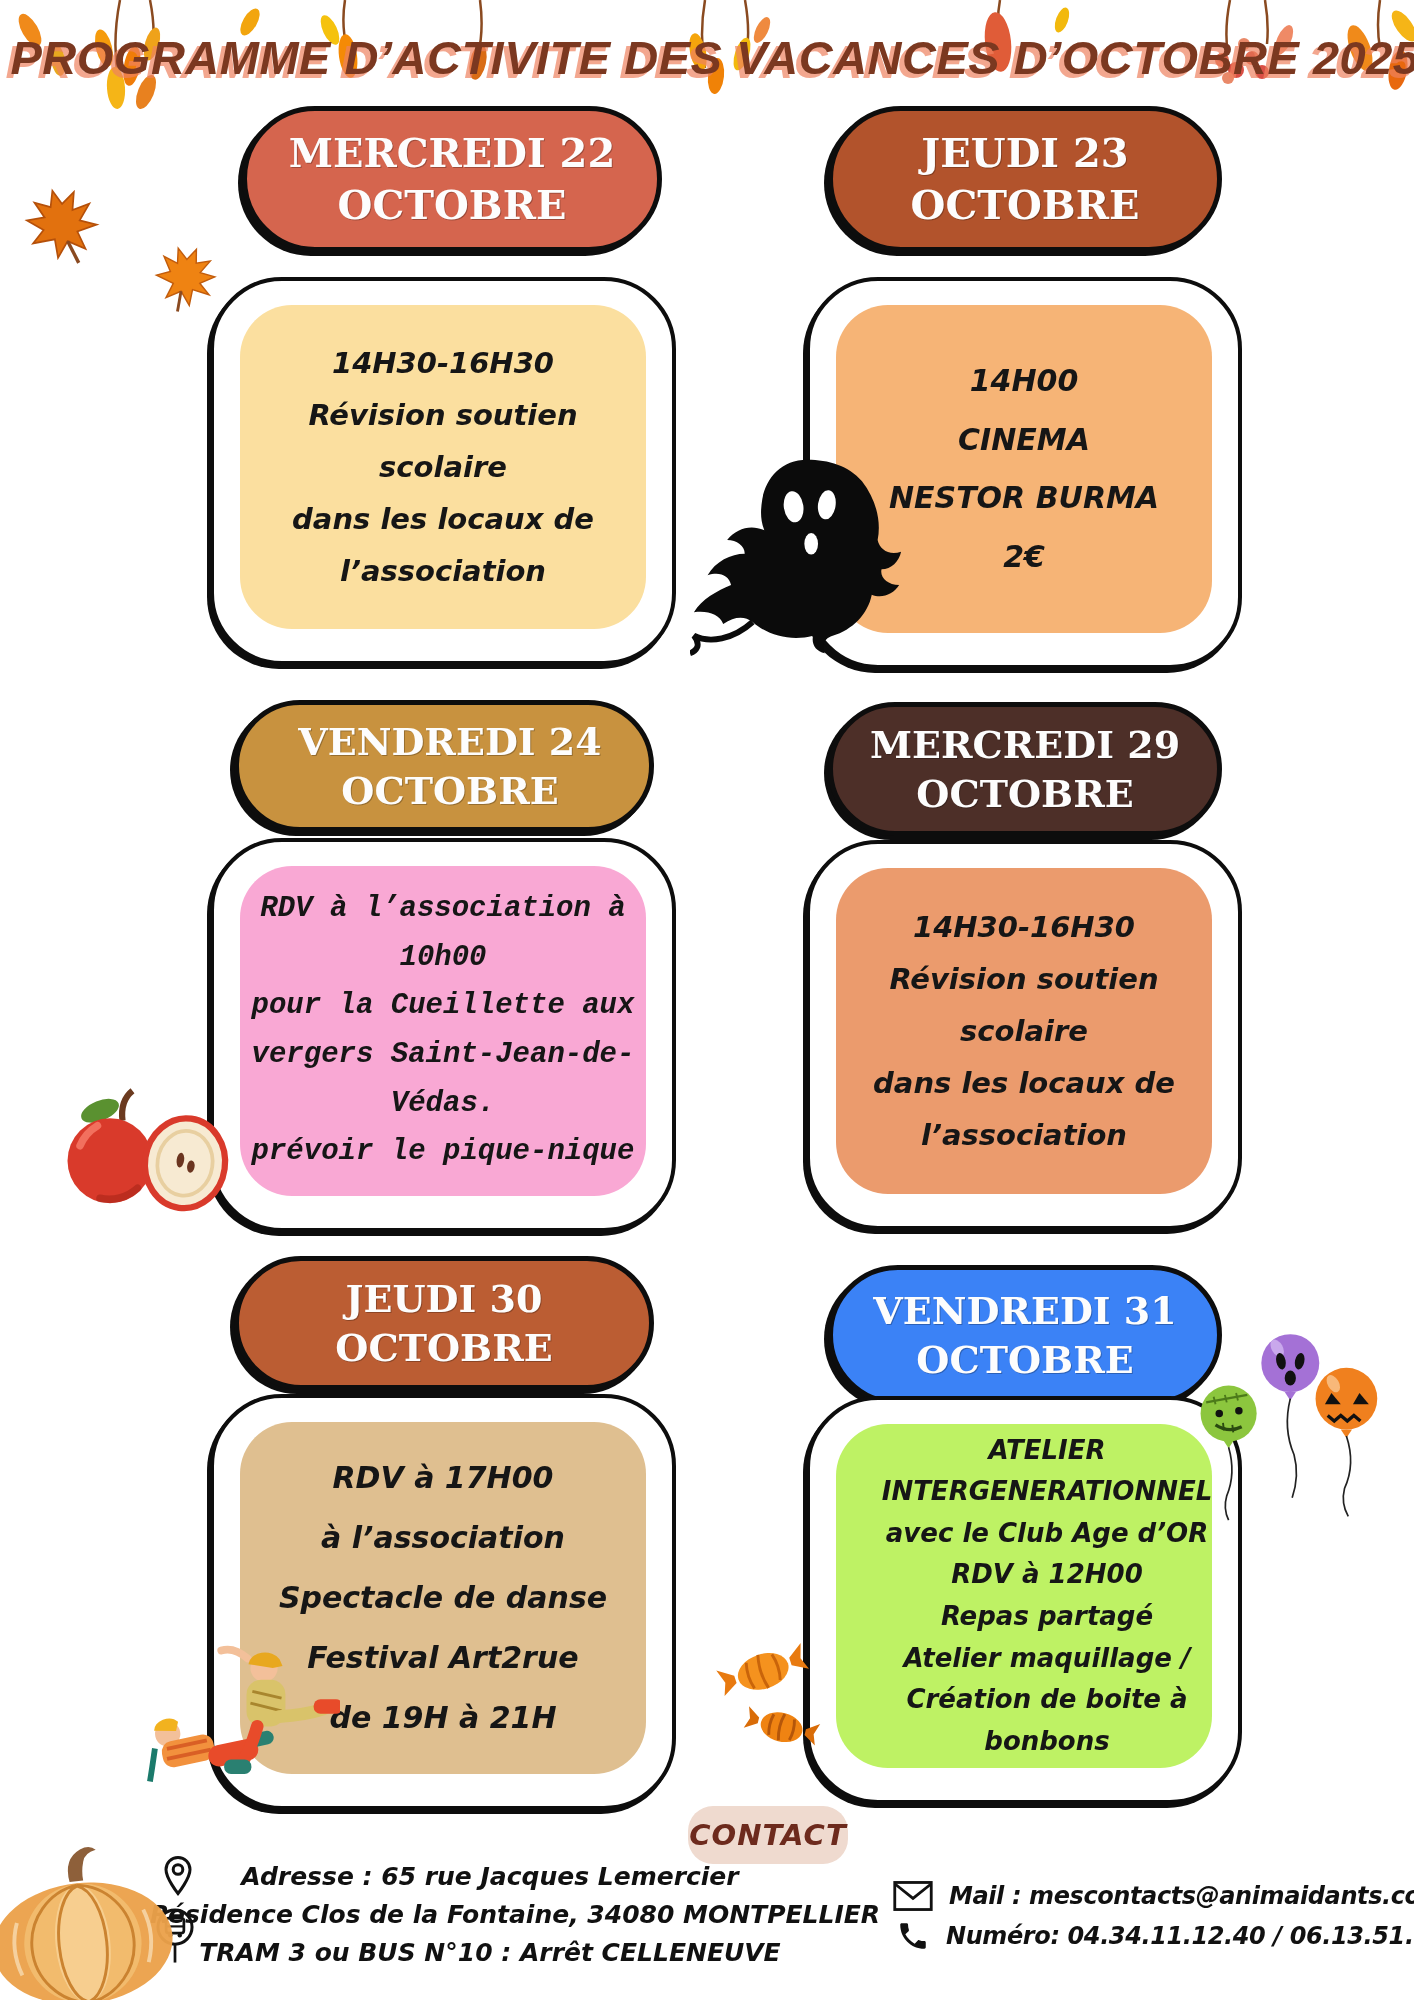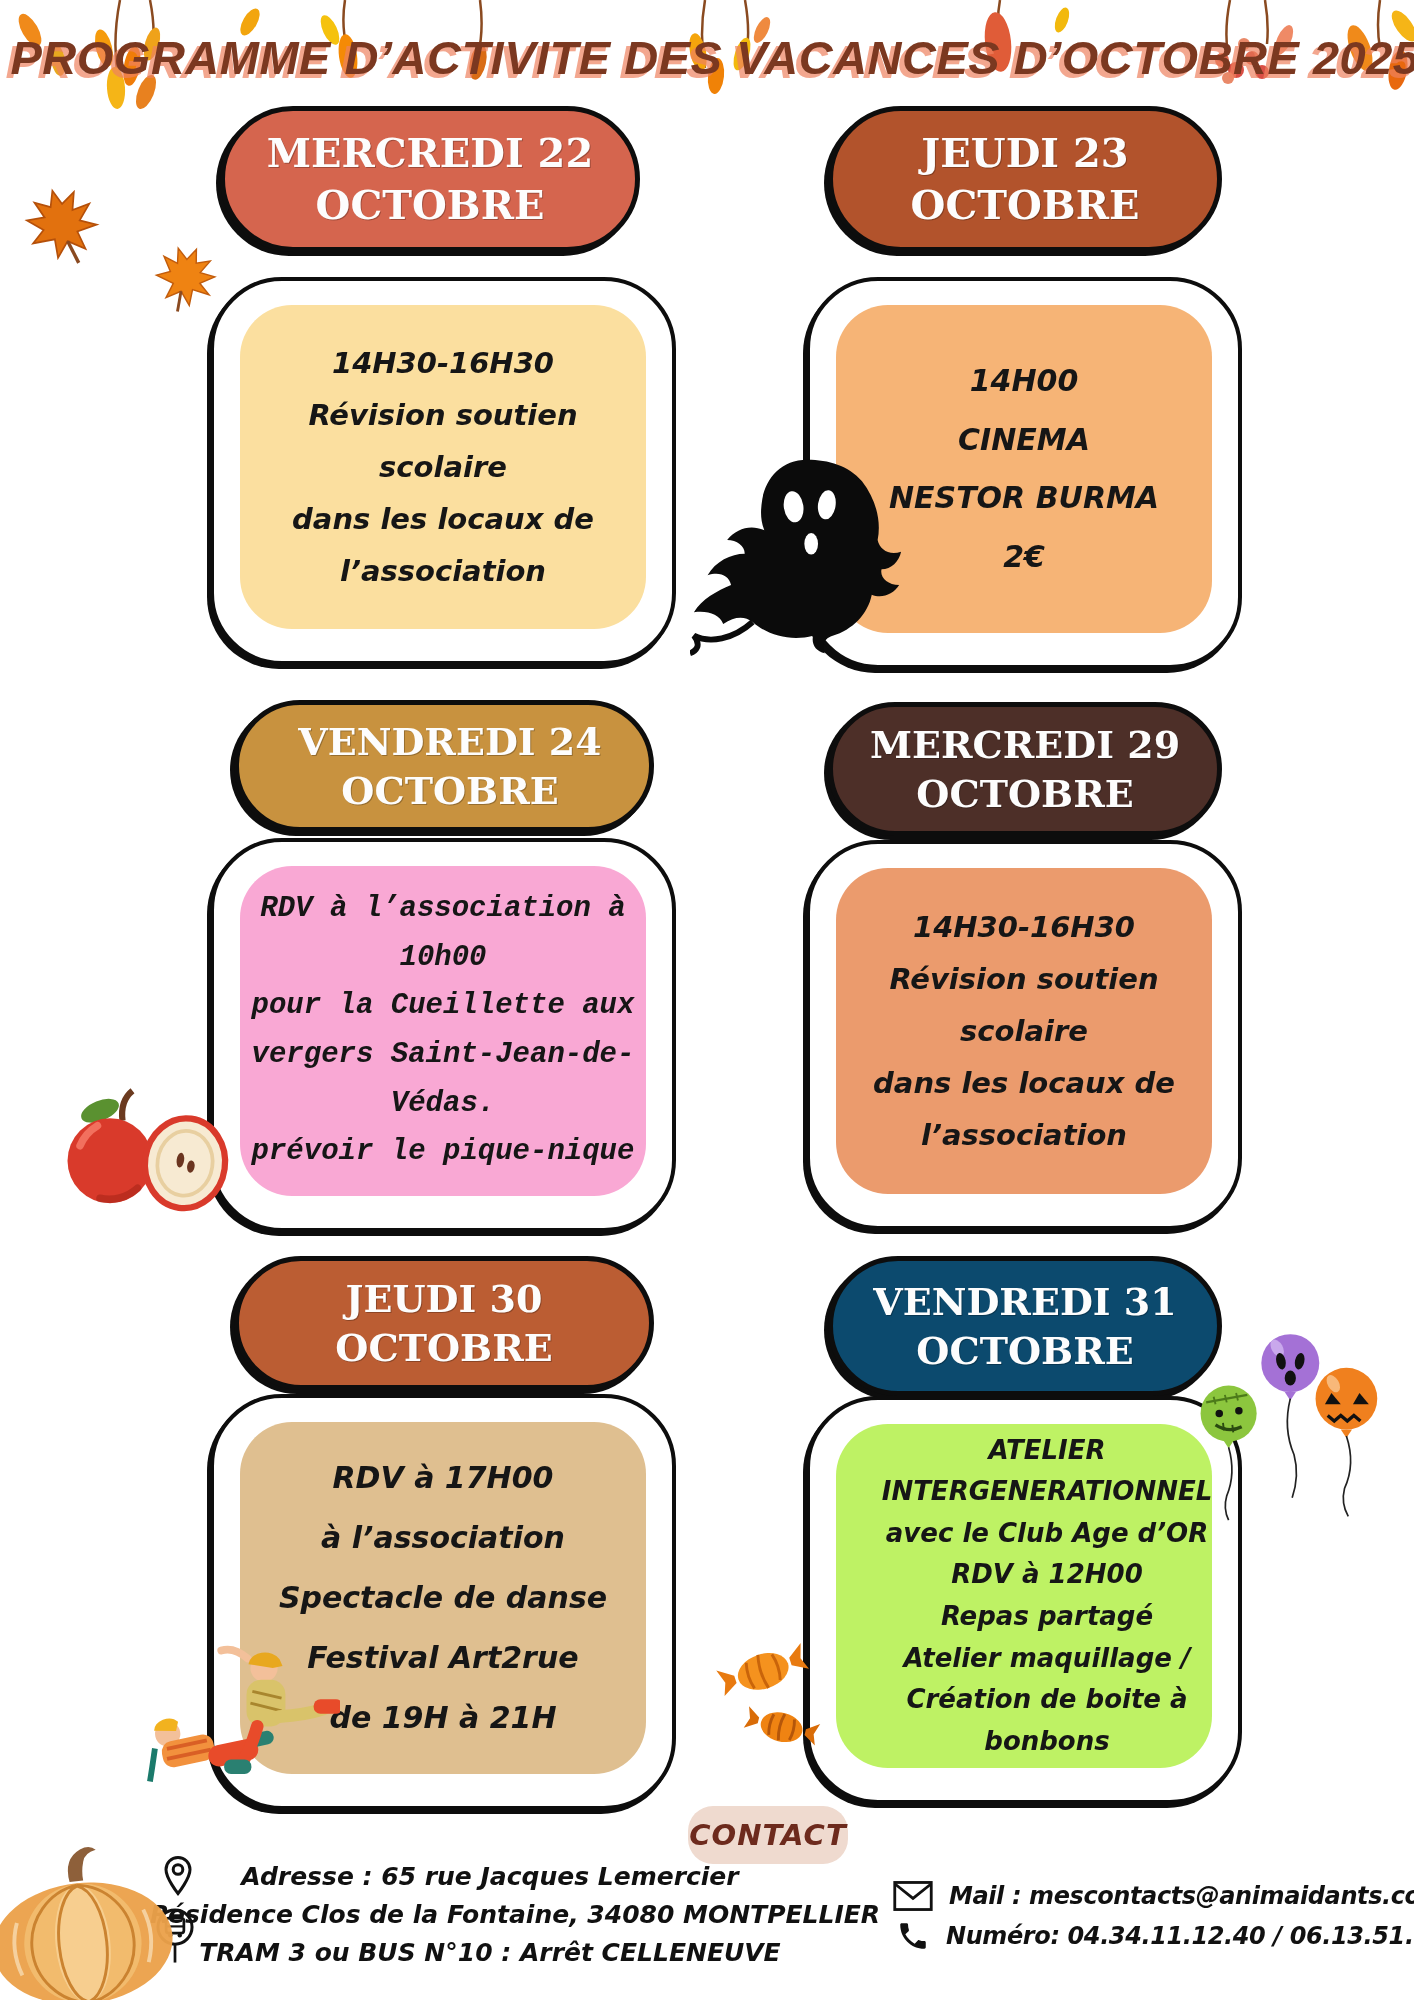--- a/index.html
+++ b/index.html
@@ -36,21 +36,21 @@
   }
   .box-inner{
     position:absolute;inset:24px 26px 32px 26px;border-radius:52px;
     display:flex;align-items:center;justify-content:center;
   }
   .box-text{
     margin:0;white-space:pre-line;text-align:center;color:#161616;
     font-weight:700;font-style:italic;
   }
   
-  .c0 .pill{left:220px;top:106px;width:410px;height:136px;} .c0 .pill-label{font-size:40px;}
+  .c0 .pill{left:242px;top:106px;width:410px;height:136px;} .c0 .pill-label{font-size:40px;}
   .c0 .box {left:210px;top:277px;width:458px;height:380px;} .c0 .box-text{font-size:29px;line-height:1.8;}
   .c1 .pill{left:828px;top:106px;width:384px;height:136px;} .c1 .pill-label{font-size:40px;}
   .c1 .box {left:806px;top:277px;width:428px;height:384px;} .c1 .box-text{font-size:30px;line-height:1.95;}
   .c2 .pill{left:234px;top:700px;width:410px;height:122px;} .c2 .pill-label{font-size:38px;margin-left:12px;}
   .c2 .box {left:210px;top:838px;width:458px;height:386px;} .c2 .box-text{font-size:29px;line-height:1.68;}
   .c3 .pill{left:828px;top:702px;width:384px;height:124px;} .c3 .pill-label{font-size:38px;}
   .c3 .box {left:806px;top:840px;width:428px;height:382px;} .c3 .box-text{font-size:29px;line-height:1.8;}
   .c4 .pill{left:234px;top:1256px;width:410px;height:124px;} .c4 .pill-label{font-size:38px;}
   .c4 .box {left:210px;top:1394px;width:458px;height:408px;} .c4 .box-text{font-size:30px;line-height:2.0;}
   .c5 .pill{left:828px;top:1256px;width:384px;height:130px;} .c5 .pill-label{font-size:38px;}
@@ -213,21 +213,21 @@
         <p class="box-text">RDV à 17H00
 à l’association
 Spectacle de danse
 Festival Art2rue
 de 19H à 21H</p>
       </div>
     </div>
   </section>
 
   <section class="card c5">
-    <div class="pill" style="background: #0c4a6e;">
+    <div class="pill" style="background: #3b82f6; margin-top: 9px;">
       <span class="pill-label">VENDREDI 31
 OCTOBRE</span>
     </div>
     <div class="box">
       <div class="box-inner" style="background: #bef264; padding-left: 46px;">
         <p class="box-text">ATELIER
 INTERGENERATIONNEL
 avec le Club Age d’OR
 RDV à 12H00
 Repas partagé

